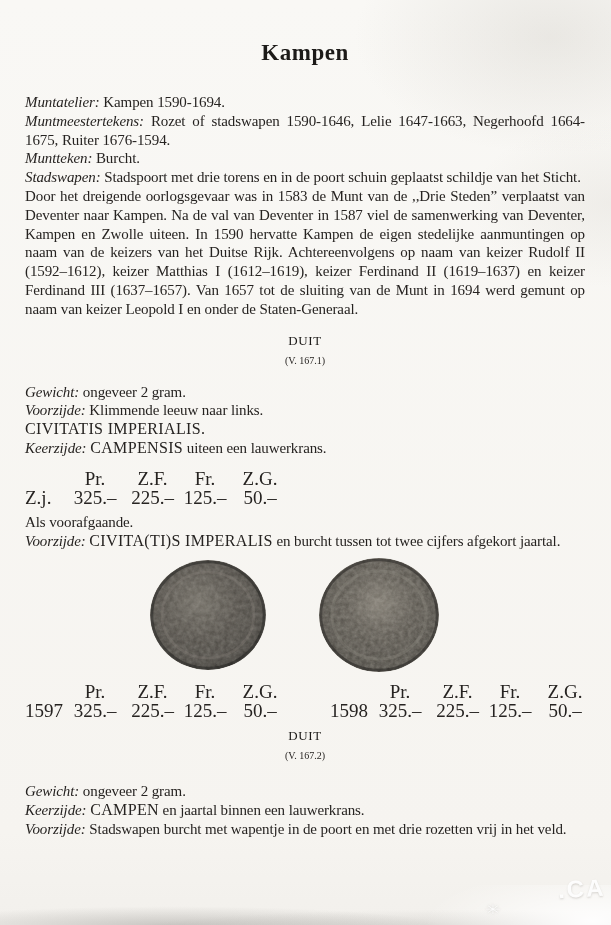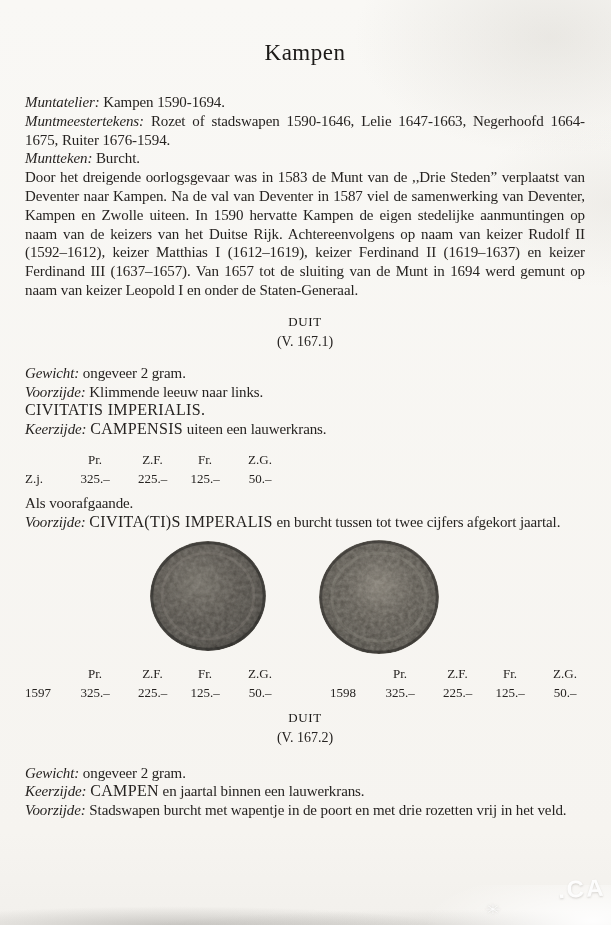--- a/index.html
+++ b/index.html
@@ -13,37 +13,37 @@
     font-family:"Liberation Serif","DejaVu Serif",serif;
     color:#262321;
     background:
       radial-gradient(ellipse 300px 180px at 90% 4%, rgba(198,194,186,0.30), rgba(198,194,186,0) 65%),
       radial-gradient(ellipse 200px 120px at 100% 22%, rgba(205,201,193,0.22), rgba(205,201,193,0) 70%),
       linear-gradient(#f9f8f5, #f6f4f0 90%, #f2f0ec);
   }
   .title{
     margin:40px 0 0 0;
     text-align:center;
-    font-size:23px;font-weight:normal;
+    font-size:23px;font-weight:bold;
     color:#1c1a18;letter-spacing:0.5px;
   }
   p{margin:0;}
   .bodytext{font-size:15px;line-height:18.8px;letter-spacing:-0.1px;}
   .just{text-align:justify;}
   .intro{margin-top:27px;}
   .history{}
   .lbl{font-style:italic;}
   .caps{font-size:16px;letter-spacing:0.35px;}
   .sec-head{text-align:center;margin-top:11px;}
   .sec-head .duit{font-size:13px;font-weight:normal;letter-spacing:0.6px;color:#1c1a18;line-height:21px;}
-  .sec-head .ref{font-size:14px;line-height:19px;font-family:Liberation Serif, serif;}
+  .sec-head .ref{font-size:10px;line-height:19px;font-family:Liberation Serif, serif;}
   .spec{margin-top:13px;}
   .spec2{margin-top:17px;}
   
-  .ptable{display:grid;grid-template-columns:40px 60px 55px 50px 60px;font-size:13px;line-height:19px;}
+  .ptable{display:grid;grid-template-columns:40px 60px 55px 50px 60px;font-size:19px;line-height:19px;}
   .ptable .pcell{text-align:center;}
   .ptable .plabel{text-align:left;}
   .ptable1{margin-top:11px;}
   .variant{margin-top:6px;}
   .coins{display:flex;gap:46px;margin:7px 0 0 122px;align-items:center;}
   .coin{display:block;}
   .tables-row{display:flex;margin-top:9px;}
   .tables-row .ptable{width:265px;}
   .tables-row .ptable + .ptable{margin-left:40px;}
   .sec-head2{margin-top:5px;}
@@ -86,20 +86,25 @@
     </p>
     <p class="just">
       <i class="lbl">Muntmeestertekens:</i>
       <span class="caps"></span>
       <span>Rozet of stadswapen 1590-1646, Lelie 1647-1663, Negerhoofd 1664-1675, Ruiter 1676-1594.</span>
     </p>
     <p class="just">
       <i class="lbl">Muntteken:</i>
       <span class="caps"></span>
       <span>Burcht.</span>
+    </p>
+    <p class="just">
+      <i class="lbl">Stadswapen:</i>
+      <span class="caps"></span>
+      <span>Stadspoort met drie torens en in de poort schuin geplaatst schildje van het Sticht.</span>
     </p>
   </div>
 
   <p class="history bodytext just">Door het dreigende oorlogsgevaar was in 1583 de Munt van de ,,Drie Steden” verplaatst van Deventer naar Kampen. Na de val van Deventer in 1587 viel de samenwerking van Deventer, Kampen en Zwolle uiteen. In 1590 hervatte Kampen de eigen stedelijke aanmuntingen op naam van de keizers van het Duitse Rijk. Achtereenvolgens op naam van keizer Rudolf II (1592–1612), keizer Matthias I (1612–1619), keizer Ferdinand II (1619–1637) en keizer Ferdinand III (1637–1657). Van 1657 tot de sluiting van de Munt in 1694 werd gemunt op naam van keizer Leopold I en onder de Staten-Generaal.</p>
 
   <div class="sec-head">
     <div class="duit">DUIT</div>
     <div class="ref">(V. 167.1)</div>
   </div>
 

